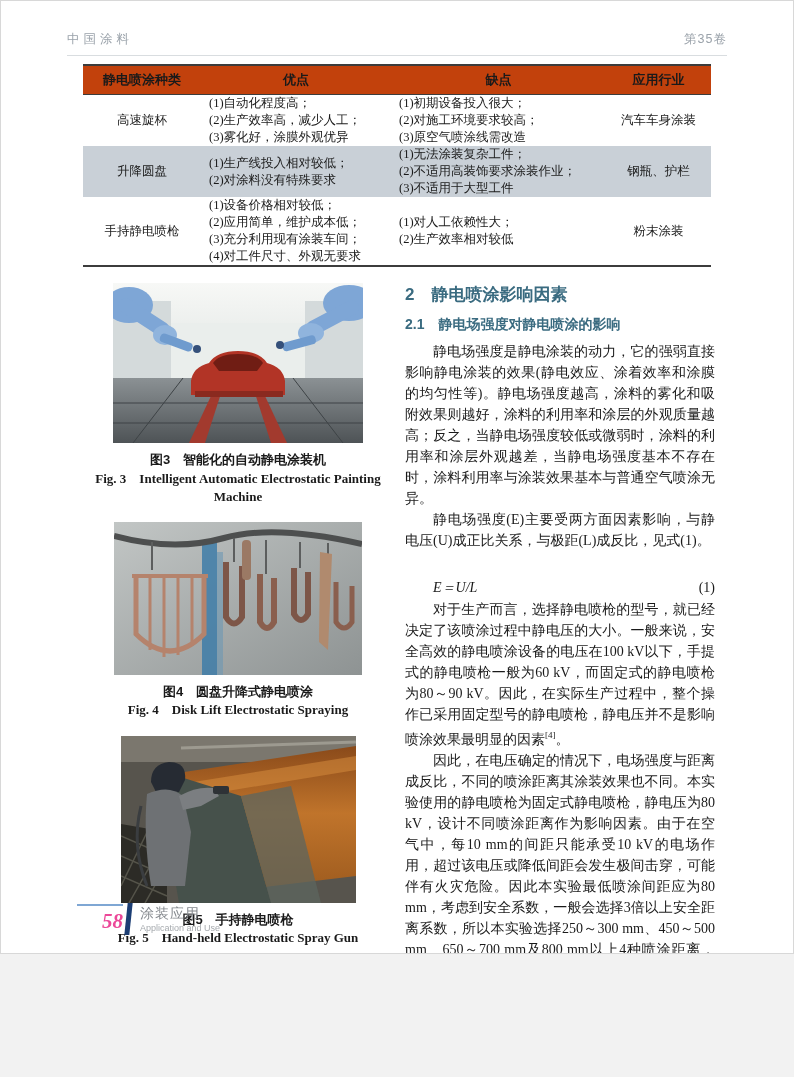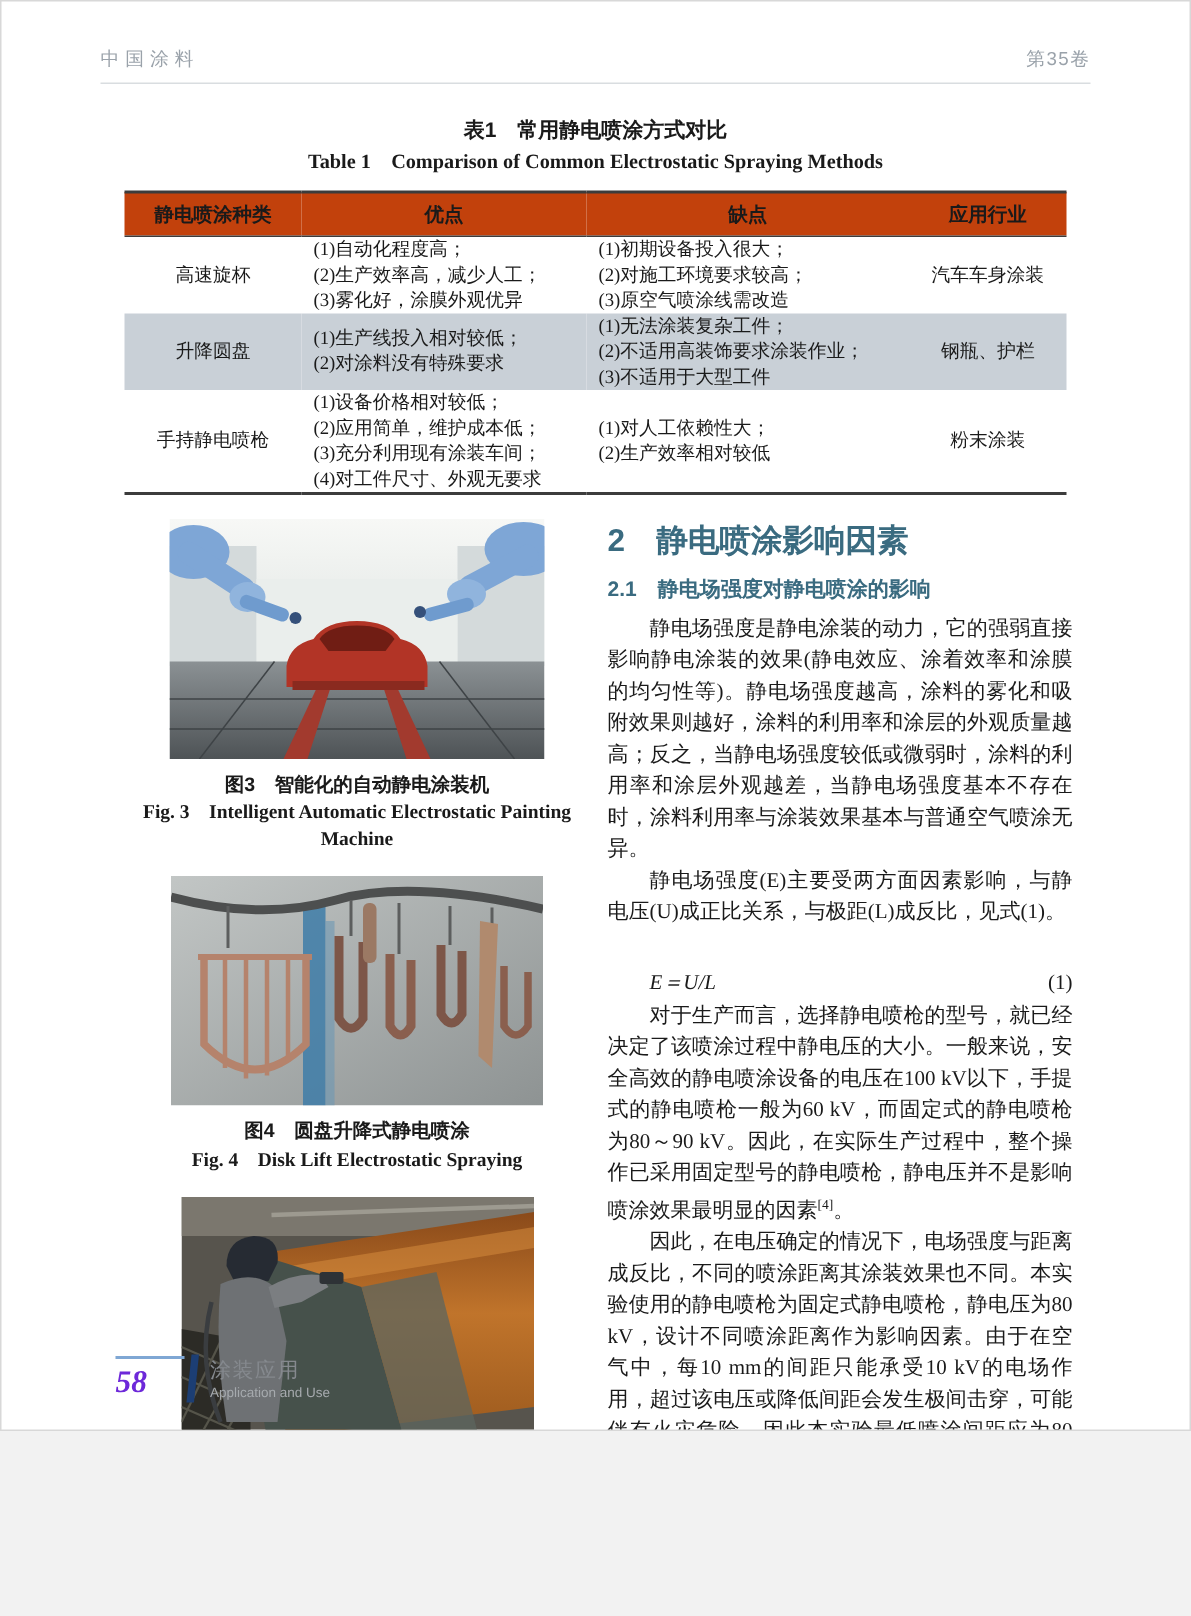--- a/index.html
+++ b/index.html
@@ -47,62 +47,58 @@
   .col-left { width:306px; flex:0 0 306px; }
   .col-right { flex:1; min-width:0; }
   figure { text-align:center; margin:0 0 16px; }
   figure svg { display:block; margin:0 auto; }
   figcaption { margin-top:7px; }
   .cap-cn { font-family:"Liberation Sans","DejaVu Sans",sans-serif; font-weight:bold; font-size:13px; line-height:1.5;text-align:center; }
   .cap-en { font-family:"Liberation Serif","DejaVu Serif",serif; font-weight:bold; font-size:13px; line-height:1.4; }
   
   .col-right h2 {
     font-family:"Liberation Sans","DejaVu Sans",sans-serif;
-    font-size:21px; font-weight:bold; color:#3a6b80; margin:0 0 10px;
+    font-size:17px; font-weight:bold; color:#3a6b80; margin:0 0 10px;
   }
   .col-right h3 {
     font-family:"Liberation Sans","DejaVu Sans",sans-serif;
     font-size:14px; font-weight:bold; color:#3a6b80; margin:0 0 7px;
   }
   .col-right p {
     font-size:14px; line-height:21px; text-align:justify; text-indent:2em;
   }
   .col-right sup { font-size:9px; vertical-align:super; }
   .equation {
     display:flex; justify-content:space-between; align-items:baseline;
     padding-left:2em; font-size:14px; line-height:22px;margin-top:26px;
   }
   .equation .formula { font-style:italic; font-family:"Liberation Serif","DejaVu Serif",serif; }
   
   .page-footer { position:absolute; left:76px; bottom:18px; display:flex; align-items:center; }
   .pagenum {
-    width:46px; text-align:left; padding-top:3px;
+    width:46px; text-align:right; padding-top:3px;
     border-top:2px solid #7fa7d4;
     font-family:"Liberation Serif","DejaVu Serif",serif;
-    font-style:italic; font-weight:bold; font-size:21px; color:#6d28d9;
+    font-style:italic; font-weight:bold; font-size:21px; color:#ec4899;
   }
   .footer-bar { width:5px; height:32px; background:#1c3e74; margin:0 9px 0 3px; transform:skewX(-6deg); }
   .footer-labels { display:flex; flex-direction:column; justify-content:center; }
   .f-cn { font-family:"Liberation Sans","DejaVu Sans",sans-serif; font-size:14px; color:#85898e; letter-spacing:1px; }
   .f-en { font-family:"Liberation Sans","DejaVu Sans",sans-serif; font-size:9px; color:#a6aaae; }
 </style>
 </head>
 <body>
 
 <div class="page">
 
   <div class="page-header">
     <span class="journal">中国涂料</span>
     <span class="volume">第35卷</span>
   </div>
 
-  <div class="table-titles">
-    <div class="tbl-title-cn">表1　常用静电喷涂方式对比</div>
-    <div class="tbl-title-en">Table 1　Comparison of Common Electrostatic Spraying Methods</div>
-  </div>
 
   <table class="cmp-table">
     <thead>
       <tr>
         <th class="c-type">静电喷涂种类</th>
         <th class="c-pros">优点</th>
         <th class="c-cons">缺点</th>
         <th class="c-ind">应用行业</th>
       </tr>
     </thead>

